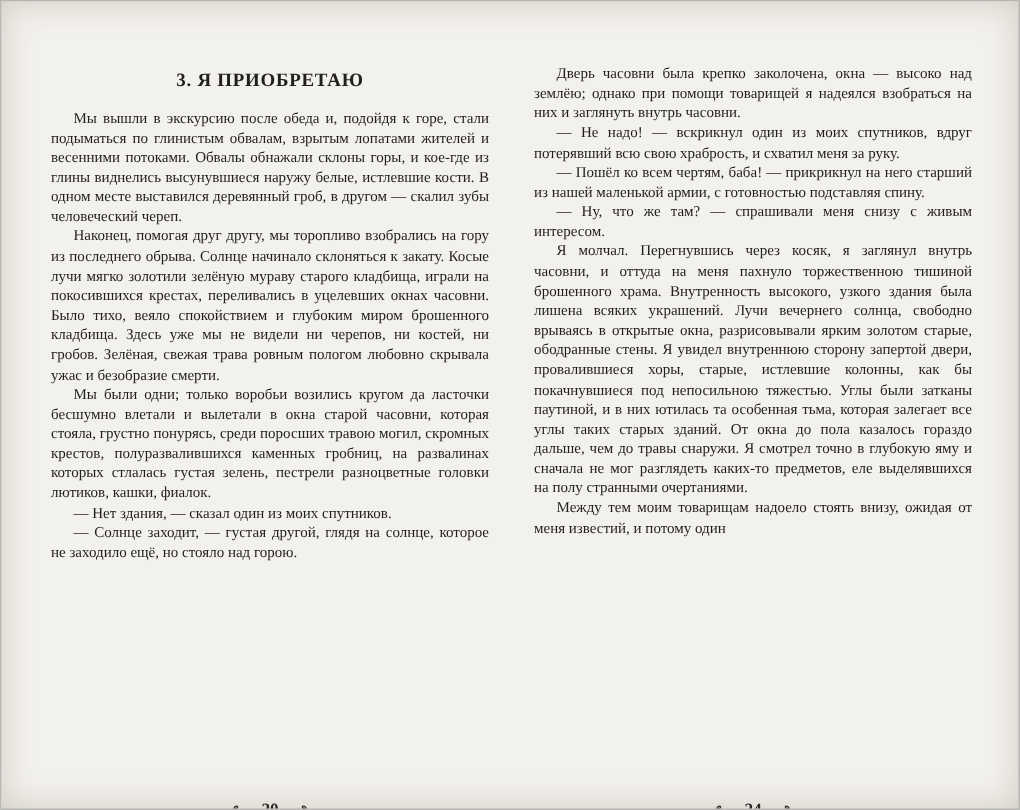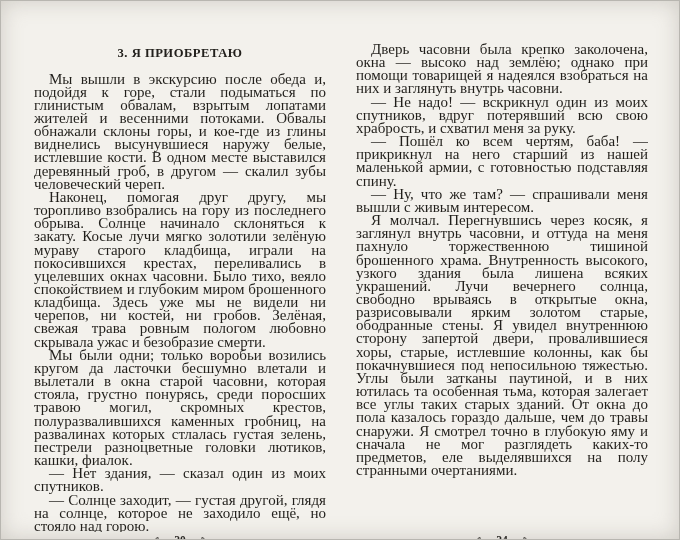--- a/index.html
+++ b/index.html
@@ -31,21 +31,21 @@
     font-weight:bold;
     font-size:12.6px;
     line-height:15.5px;
     letter-spacing:.5px;
     color:#22201c;
     margin:3px 0 11px 0;
   }
   .page-body {
     flex:1 1 auto;
     overflow:hidden;
-    font-size:15px;
+    font-size:10px;
     line-height:13.15px;
     color:#211f1b;
     text-align:justify;
     hyphens:auto;
   }
   .page-body p { text-indent:15px; }
   .page-footer {
     flex:0 0 auto;
     height:17px;
     display:flex;
@@ -88,22 +88,23 @@
         <path d="M1,5 C7,5 13,5 19,5 C25,5 28,1.5 25.5,1.5 C23,1.5 23.5,7.5 29,7.5 C33,7.5 35,5.5 35,3.5" fill="none" stroke="#3a3834" stroke-width="1"></path>
       </svg>
     </div>
   </div>
 
   <div class="page right">
     <div class="page-body">
       <p>Дверь часовни была крепко заколочена, окна — высоко над землёю; однако при помощи товарищей я надеялся взобраться на них и заглянуть внутрь часовни.</p>
       <p>— Не надо! — вскрикнул один из моих спутников, вдруг потерявший всю свою храбрость, и схватил меня за руку.</p>
       <p>— Пошёл ко всем чертям, баба! — прикрикнул на него старший из нашей маленькой армии, с готовностью подставляя спину.</p>
-      <p>— Ну, что же там? — спрашивали меня вышли с живым интересом.</p>
+      <p>— Ну, что же там? — спрашивали меня снизу с живым интересом.</p>
       <p>Я молчал. Перегнувшись через косяк, я заглянул внутрь часовни, и оттуда на меня пахнуло торжественною тишиной брошенного храма. Внутренность высокого, узкого здания была лишена всяких украшений. Лучи вечернего солнца, свободно врываясь в открытые окна, разрисовывали ярким золотом старые, ободранные стены. Я увидел внутреннюю сторону запертой двери, провалившиеся хоры, старые, истлевшие колонны, как бы покачнувшиеся под непосильною тяжестью. Углы были затканы паутиной, и в них ютилась та особенная тьма, которая залегает все углы таких старых зданий. От окна до пола казалось гораздо дальше, чем до травы снаружи. Я смотрел точно в глубокую яму и сначала не мог разглядеть каких-то предметов, еле выделявшихся на полу странными очертаниями.</p>
+      <p>Между тем моим товарищам надоело стоять внизу, ожидая от меня известий, и потому один</p>
     </div>
     <div class="page-footer">
       <svg class="orn" width="36" height="10" viewBox="0 0 36 10">
         <path d="M1,5 C7,5 13,5 19,5 C25,5 28,1.5 25.5,1.5 C23,1.5 23.5,7.5 29,7.5 C33,7.5 35,5.5 35,3.5" fill="none" stroke="#3a3834" stroke-width="1"></path>
       </svg>
       <span class="page-num">24</span>
       <svg class="orn flip" width="36" height="10" viewBox="0 0 36 10">
         <path d="M1,5 C7,5 13,5 19,5 C25,5 28,1.5 25.5,1.5 C23,1.5 23.5,7.5 29,7.5 C33,7.5 35,5.5 35,3.5" fill="none" stroke="#3a3834" stroke-width="1"></path>
       </svg>
     </div>

